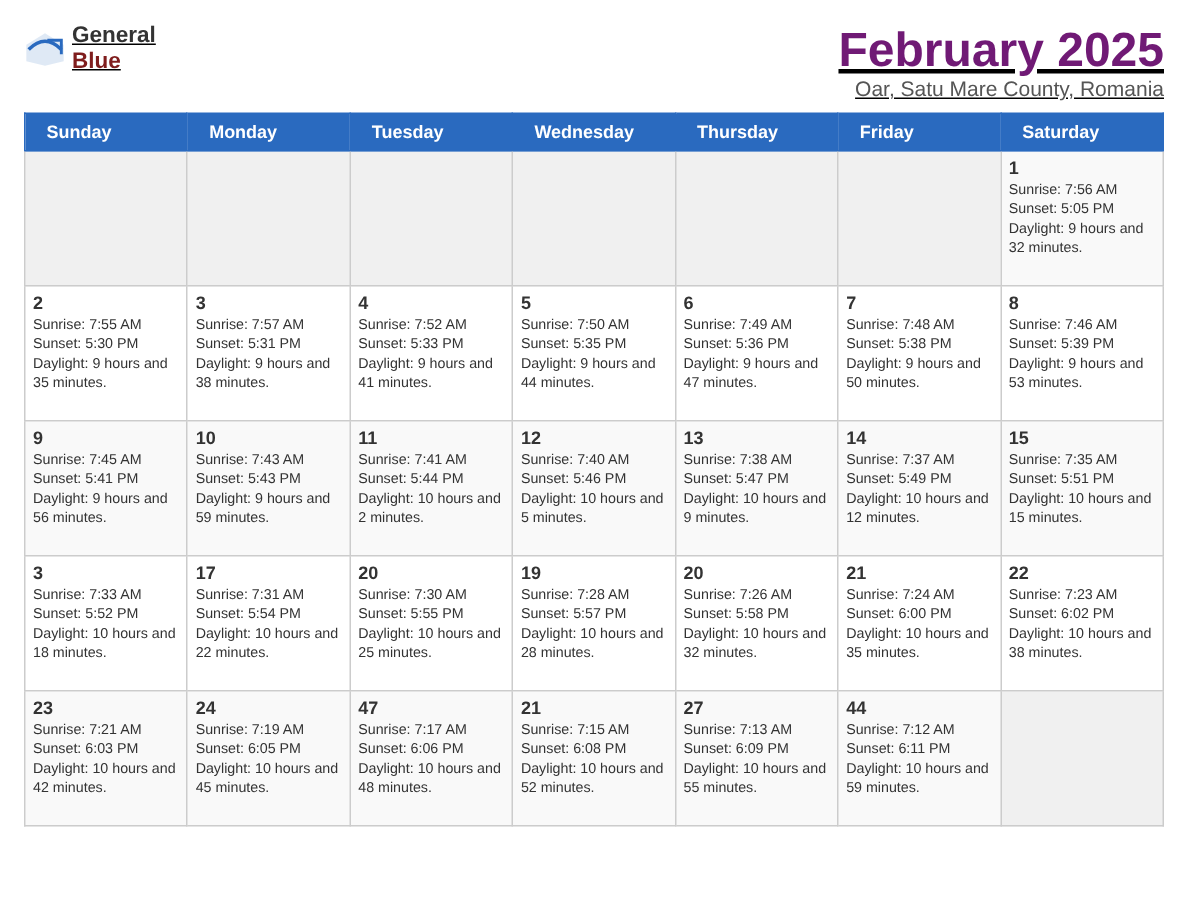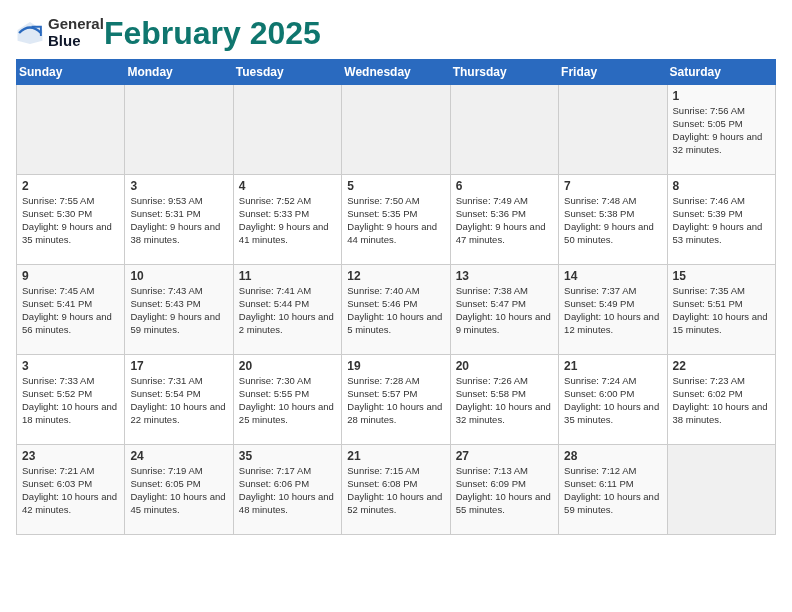--- a/index.html
+++ b/index.html
@@ -6,71 +6,72 @@
     body {
       font-family: Arial, sans-serif;
       background: #fff;
       width: 792px;
       min-height: 612px;
       padding: 16px;
     }
     .header {
       display: flex;
       align-items: flex-start;
-      justify-content: flex-start;
+      justify-content: space-between;
       margin-bottom: 8px;
+      text-decoration: underline;
     }
     .logo {
       display: flex;
       align-items: center;
       gap: 4px;
     }
     .logo-text {
       display: flex;
       flex-direction: column;
       line-height: 1.1;
     }
     .logo-general {
       font-size: 15px;
       font-weight: bold;
       color: #333;
     }
     .logo-blue {
       font-size: 15px;
       font-weight: bold;
-      color: #0f172a;
+      color: #7f1d1d;
     }
     .logo-icon {
       width: 28px;
       height: 28px;
     }
     .title-block {
       text-align: right;
     }
     .month-title {
       font-size: 32px;
       font-weight: bold;
-      color: #0f766e;
+      color: #701a75;
       line-height: 1.1;
     }
     .location {
       font-size: 14px;
       color: #555;
     }
     .calendar {
       width: 100%;
       border-collapse: collapse;
       border: 1px solid #ccc;
     }
     .calendar th {
       background: #2a6abf;
       color: #fff;
       font-size: 12px;
       font-weight: bold;
-      padding: 5px 2px;
+      padding: 5px 14px;
       border: 1px solid #2a6abf;
       text-align: left;
     }
     .calendar td {
       vertical-align: top;
       border: 1px solid #ccc;
       padding: 4px 5px;
       width: calc(100% / 7);
       min-height: 80px;
       height: 90px;
@@ -109,20 +110,21 @@
       <path d="M4,18 Q18,4 32,18" stroke="#2a6abf" stroke-width="3" fill="none"></path>
       <path d="M20,10 L32,10 L32,22" stroke="#2a6abf" stroke-width="2.5" fill="none"></path>
     </svg>
     <div class="logo-text">
       <span class="logo-general">General</span>
       <span class="logo-blue">Blue</span>
     </div>
   </div>
   <div class="title-block">
     <div class="month-title">February 2025</div>
+    <div class="location">Oar, Satu Mare County, Romania</div>
   </div>
 </div>
 
 <table class="calendar">
   <thead>
     <tr>
     <th>Sunday</th>
         <th>Monday</th>
         <th>Tuesday</th>
         <th>Wednesday</th>
@@ -148,21 +150,21 @@
       </tr>
       <tr>
         <td>
           <span class="day-num">2</span>
           <div class="day-info">Sunrise: 7:55 AM
 Sunset: 5:30 PM
 Daylight: 9 hours and 35 minutes.</div>
         </td>
         <td>
           <span class="day-num">3</span>
-          <div class="day-info">Sunrise: 9:53 AM
+          <div class="day-info">Sunrise: 7:57 AM
 Sunset: 5:31 PM
 Daylight: 9 hours and 38 minutes.</div>
         </td>
         <td>
           <span class="day-num">4</span>
           <div class="day-info">Sunrise: 7:52 AM
 Sunset: 5:33 PM
 Daylight: 9 hours and 41 minutes.</div>
         </td>
         <td>
@@ -285,39 +287,39 @@
 Sunset: 6:03 PM
 Daylight: 10 hours and 42 minutes.</div>
         </td>
         <td>
           <span class="day-num">24</span>
           <div class="day-info">Sunrise: 7:19 AM
 Sunset: 6:05 PM
 Daylight: 10 hours and 45 minutes.</div>
         </td>
         <td>
-          <span class="day-num">35</span>
+          <span class="day-num">47</span>
           <div class="day-info">Sunrise: 7:17 AM
 Sunset: 6:06 PM
 Daylight: 10 hours and 48 minutes.</div>
         </td>
         <td>
           <span class="day-num">21</span>
           <div class="day-info">Sunrise: 7:15 AM
 Sunset: 6:08 PM
 Daylight: 10 hours and 52 minutes.</div>
         </td>
         <td>
           <span class="day-num">27</span>
           <div class="day-info">Sunrise: 7:13 AM
 Sunset: 6:09 PM
 Daylight: 10 hours and 55 minutes.</div>
         </td>
         <td>
-          <span class="day-num">28</span>
+          <span class="day-num">44</span>
           <div class="day-info">Sunrise: 7:12 AM
 Sunset: 6:11 PM
 Daylight: 10 hours and 59 minutes.</div>
         </td>
         <td class="empty-cell"></td>
       </tr>
     </tbody>
 </table>
 
 </body></html>

